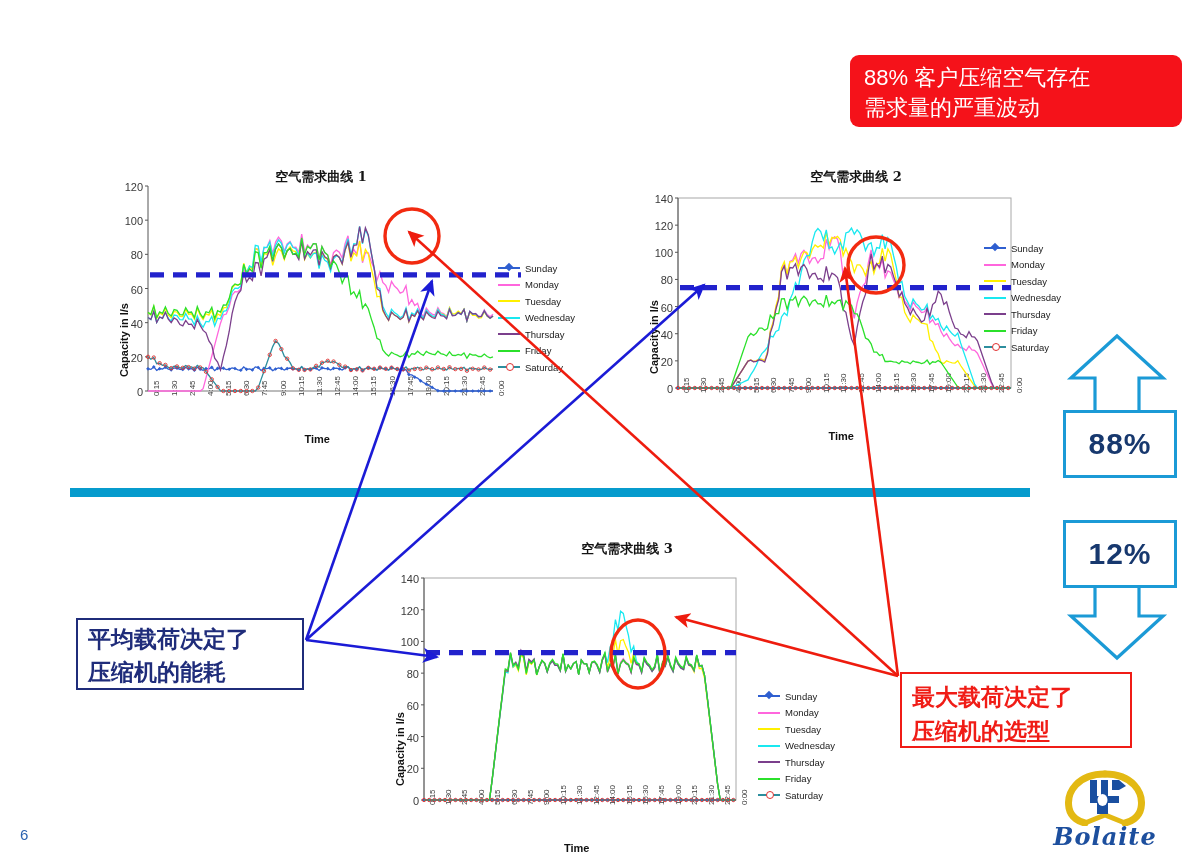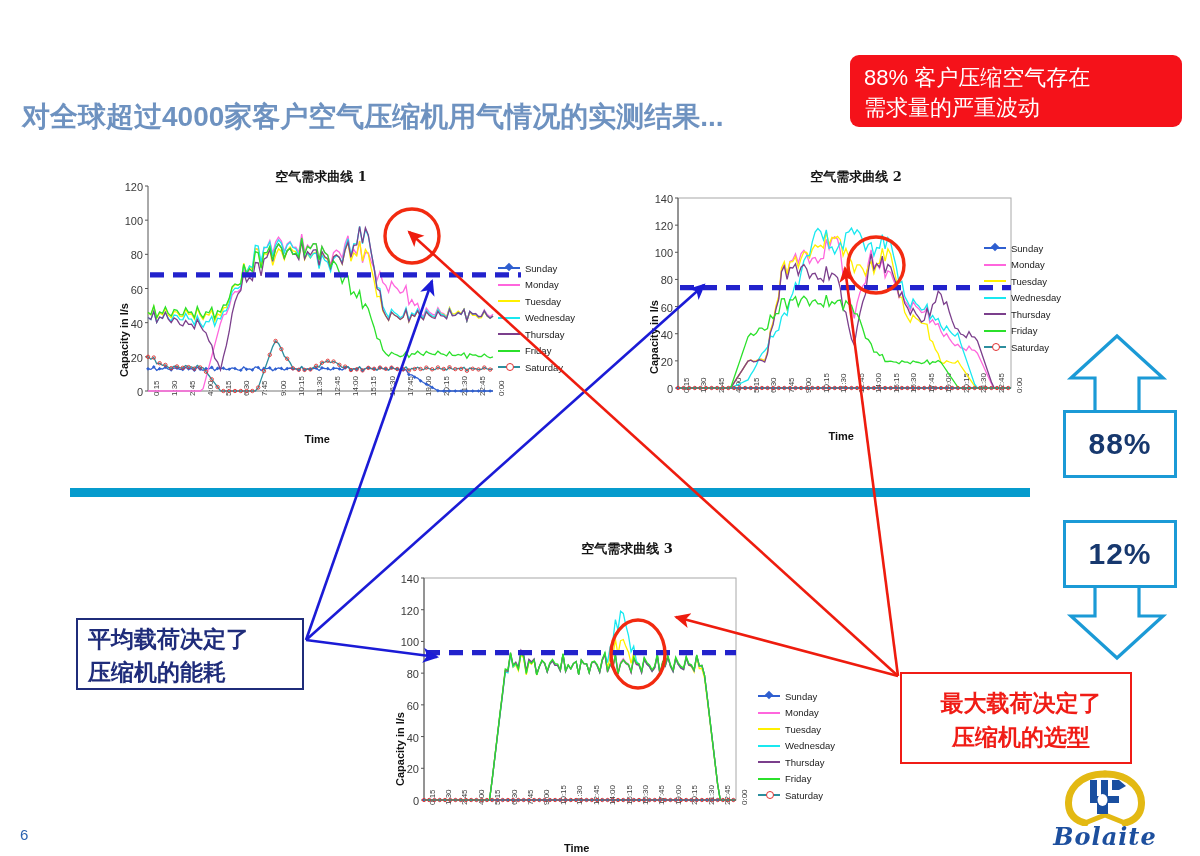--- a/index.html
+++ b/index.html
@@ -49,23 +49,23 @@
   .callout{
     position:absolute;background:#ffffff;box-sizing:border-box;
     font-weight:bold;white-space:pre-line;
   }
   .callout-avg{
     left:76px;top:618px;width:228px;height:72px;
     border:2px solid #1F2C7A;color:#1F2C7A;
     font-size:23px;line-height:33px;padding:3px 0 0 10px;
   }
   .callout-max{
-    left:900px;top:672px;width:232px;height:92px;
+    left:900px;top:672px;width:232px;height:76px;
     border:2px solid #F01C16;color:#F01C16;
-    font-size:23px;line-height:34px;padding:12px 0 0 10px;text-align:center;
+    font-size:23px;line-height:34px;padding:6px 0 0 10px;
   }
 
   
   .chart{position:absolute;}
   .chart-title{
     position:absolute;text-align:center;width:100%;
     font-size:13px;font-weight:bold;color:#141414;font-family:"DejaVu Serif",serif;
   }
   .ylabel{
     position:absolute;font-size:11px;font-weight:bold;color:#111;
@@ -94,21 +94,20 @@
     position:absolute;left:0;top:54px;width:150px;text-align:center;
     font-family:"DejaVu Serif",serif;font-style:italic;font-weight:bold;
     font-size:24px;color:#1D4F9E;letter-spacing:1px;
   }
 </style>
 </head>
 <body>
 
 <div id="slide">
 
-  <div class="subtitle">对全球超过4000家客户空气压缩机用气情况的实测结果...</div>
   <div class="redbox">88% 客户压缩空气存在
 需求量的严重波动</div>
 
   <div class="divider"></div>
 
   <div class="pagenum">6</div>
 
   <div class="chart" id="chart1" style="left: 106px; top: 168px; width: 430px; height: 262px;">
       <div class="chart-title" style="top: 0px;">空气需求曲线 1</div>
       <div class="ylabel" style="left: 12px; top: 209px;">Capacity in l/s</div>

